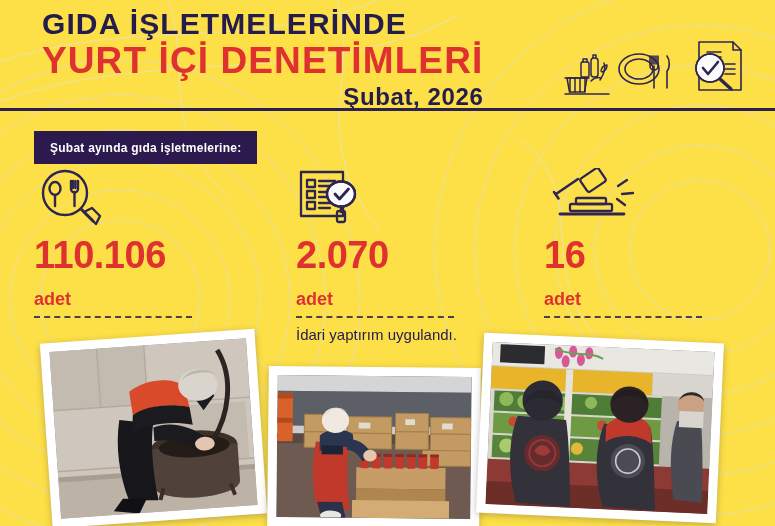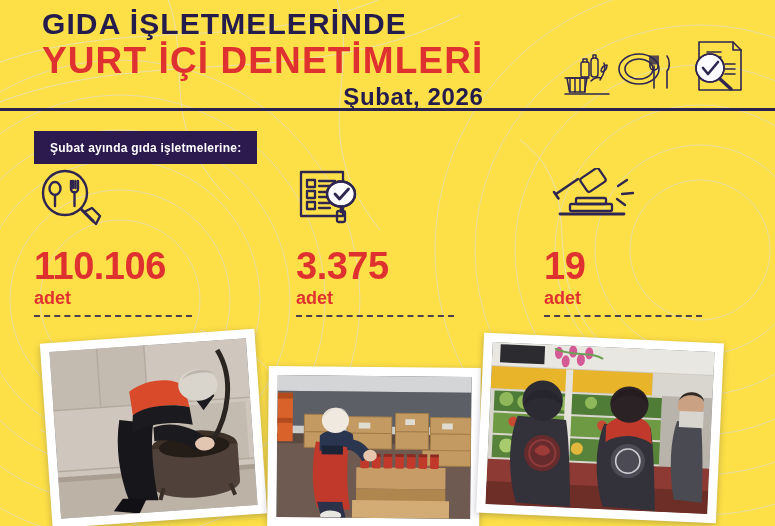--- a/index.html
+++ b/index.html
@@ -59,25 +59,25 @@
 
   
   .stats { position:absolute; left:0; top:168px; width:775px; z-index:3; }
   .stat { position:absolute; top:0; }
   .stat-1 { left:34px; }
   .stat-2 { left:296px; }
   .stat-3 { left:544px; }
   .stat-icon { height:58px; display:flex; align-items:flex-end; }
   .stat-number {
     font-size:38px; font-weight:bold; color:#e03131;
-    letter-spacing:-0.5px; line-height:1; margin-top:21px;
+    letter-spacing:-0.5px; line-height:1; margin-top:10px;
   }
   .stat-unit {
     font-size:18px; font-weight:bold; color:#e03131;
-    line-height:1; margin-top:4px;
+    line-height:1; margin-top:16px;
   }
   .stat-dash {
     width:158px; height:0; margin-top:8px;
     border-top:2px dashed #2e2550; opacity:.85;
   }
   .stat-desc {
     font-size:15px; color:#241c4d; line-height:1.28; margin-top:7px;
     max-width:210px;
   }
 
@@ -219,40 +219,41 @@
             <path d="M23 24 h16 M23 29 h11"></path>
             <path d="M23 35 h16 M23 40 h11"></path>
             <ellipse cx="45" cy="26" rx="14" ry="12.5" fill="#fbfbfd"></ellipse>
             <ellipse cx="45" cy="26" rx="14" ry="12.5"></ellipse>
             <path d="M39 26 l4.5 5 l9 -10" stroke-width="2.8"></path>
             <path d="M45 39 v5" stroke-width="2.6"></path>
             <rect x="41" y="43" width="8" height="11" rx="2"></rect>
           </g>
         </svg>
       </div>
-      <div class="stat-number">3.375</div>
+      <div class="stat-number">2.070</div>
       <div class="stat-unit">adet</div>
       <div class="stat-dash"></div>
+      <div class="stat-desc">İdari yaptırım uygulandı.</div>
     </div>
 
     <div class="stat stat-3">
       <div class="stat-icon">
         <svg width="96" height="58" viewBox="0 0 96 58">
           <g fill="none" stroke="#2e2550" stroke-width="2.3" stroke-linecap="round" stroke-linejoin="round">
             <rect x="38" y="4" width="22" height="16" rx="2.5" transform="rotate(-34 49 12)"></rect>
             <path d="M12 26 l22 -15" stroke-width="2.6"></path>
             <path d="M10 24 l4.5 6.5" stroke-width="2.6"></path>
             <rect x="26" y="36" width="42" height="7" rx="1.5"></rect>
             <rect x="32" y="30" width="30" height="6" rx="1.5"></rect>
             <path d="M16 46 h64" stroke-width="2.8"></path>
             <path d="M74 18 l9 -6 M78 26 l11 -1 M73 31 l8 6"></path>
           </g>
         </svg>
       </div>
-      <div class="stat-number">19</div>
+      <div class="stat-number">16</div>
       <div class="stat-unit">adet</div>
       <div class="stat-dash"></div>
     </div>
   </div>
 
   <div class="photos">
 
     <div class="photo photo-1">
       <div class="photo-inner">
         <svg width="100%" height="100%" viewBox="0 0 200 170" preserveAspectRatio="xMidYMid slice">

